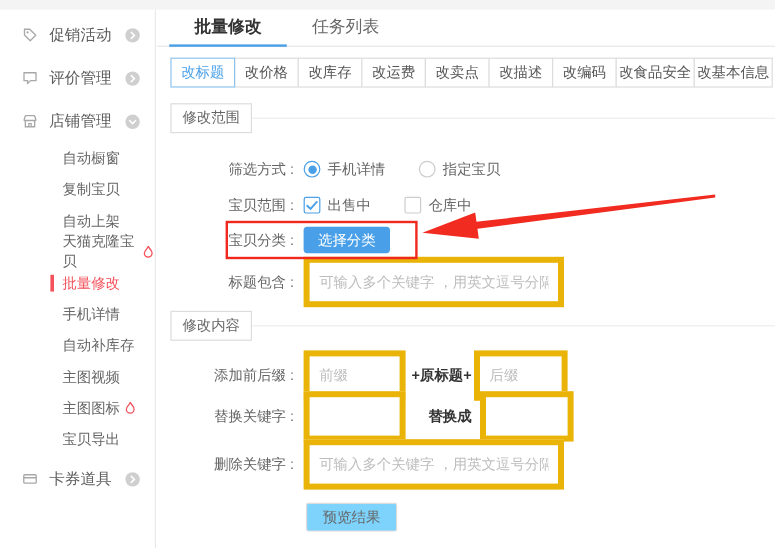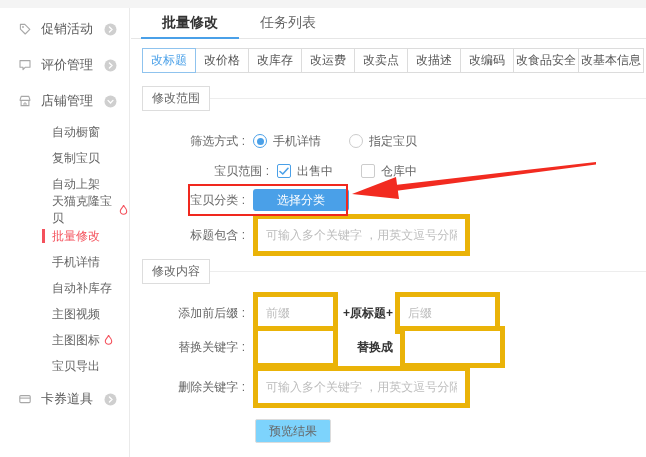--- a/index.html
+++ b/index.html
@@ -40,48 +40,48 @@
   .legend-row { display: flex; align-items: center; margin-left: 11px; }
   .legend-row.first { margin-top: 13px; }
   .legend-row.second { margin-top: 12px; }
   .legend-box { border: 1px solid #ddd; padding: 3px 9px; font-size: 12px; color: #666;
                 background: #fff; white-space: nowrap; }
   .legend-line { flex: 1; border-top: 1px solid #ededed; }
 
   .frow { display: flex; align-items: center; }
   .flabel { width: 114px; text-align: right; font-size: 12px; color: #666; flex-shrink: 0; }
   .row-filter { margin-top: 20px; height: 20px; }
-  .row-range { margin-top: 10px; height: 20px; padding-left: 24px; }
+  .row-range { margin-top: 10px; height: 20px; }
   .row-category { margin-top: 3px; height: 32px; position: relative; }
   .row-title { margin-top: 7px; height: 24px; }
   .row-affix { margin-top: 17px; height: 24px; }
   .row-replace { margin-top: 10px; height: 24px; }
   .row-delete { margin-top: 16px; height: 24px; }
   .row-preview { margin-top: 20px; }
 
   .radio { width: 14px; height: 14px; border-radius: 50%; border: 1px solid #ccc; background: #fff;
            display: inline-flex; align-items: center; justify-content: center; margin-left: 8px; cursor: pointer; flex-shrink: 0; }
   .radio.checked { border-color: #4aa0e8; }
   .radio.checked::after { content: ''; width: 7px; height: 7px; border-radius: 50%; background: #4aa0e8; }
   .checkbox { width: 14px; height: 14px; border: 1px solid #ccc; border-radius: 2px; background: #fff;
               display: inline-flex; align-items: center; justify-content: center; margin-left: 8px; cursor: pointer; flex-shrink: 0; }
   .checkbox.checked { border-color: #4aa0e8; }
   .opt-label { font-size: 12px; color: #666; margin-left: 6px; }
   .opt-gap { margin-left: 28px; }
 
-  .blue-btn { margin-left: 8px; width: 96px; height: 22px; background: #4aa0e8; color: #fff;
+  .blue-btn { margin-left: 8px; width: 72px; height: 22px; background: #4aa0e8; color: #fff;
               font-size: 12px; border: none; border-radius: 3px; cursor: pointer; font-family: inherit; }
   .red-box { position: absolute; left: 57px; top: 0; width: 160px; height: 32px;
              border: 2px solid #f0281e; pointer-events: none; z-index: 3; }
 
   .text-input { height: 24px; border: 5px solid #eab308; padding: 16px 8px; font-size: 12px; color: #333;
                 margin-left: 8px; font-family: inherit; outline: none; }
   .text-input::placeholder { color: #bdbdbd; }
   .input-small { width: 85px; }
-  .input-suffix { width: 105px; margin-left: 2px; }
+  .input-suffix { width: 78px; margin-left: 2px; }
   .input-wide { width: 217px; }
   .mid-text { font-size: 12px; font-weight: bold; color: #333; margin-left: 5px; white-space: nowrap; }
   .rep-text { font-size: 12px; font-weight: bold; color: #333; margin-left: 19px; }
   .row-replace .text-input.second { margin-left: 7px; }
 
   .preview-btn { margin-left: 124px; width: 76px; height: 24px; background: #7dd3fc; border: 1px solid #dcdcdc;
                  border-radius: 2px; font-size: 12px; color: #666; cursor: pointer; font-family: inherit; }
 
   .arrow-svg { position: absolute; left: 340px; top: 150px; z-index: 4; pointer-events: none; }
 </style>

